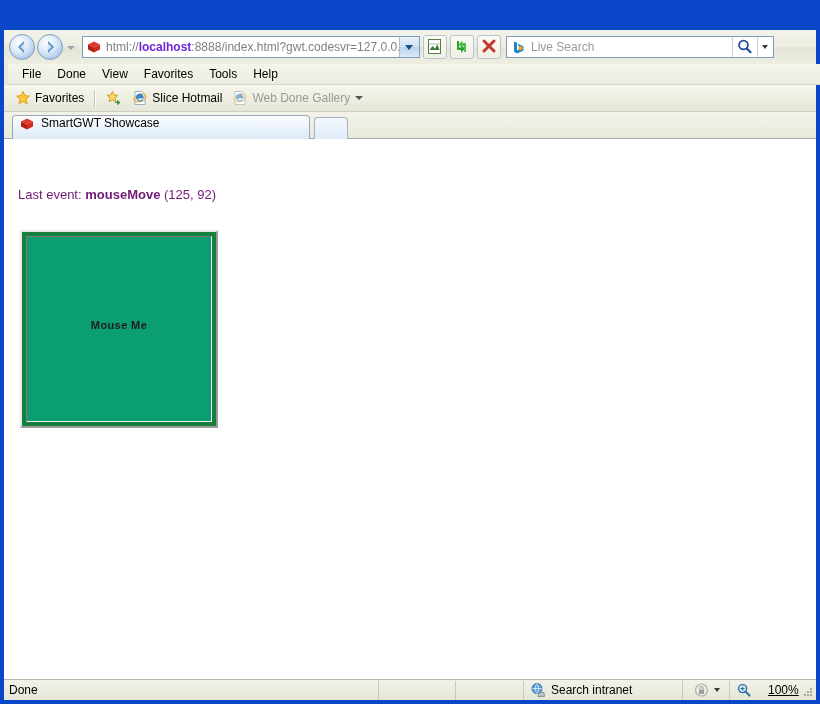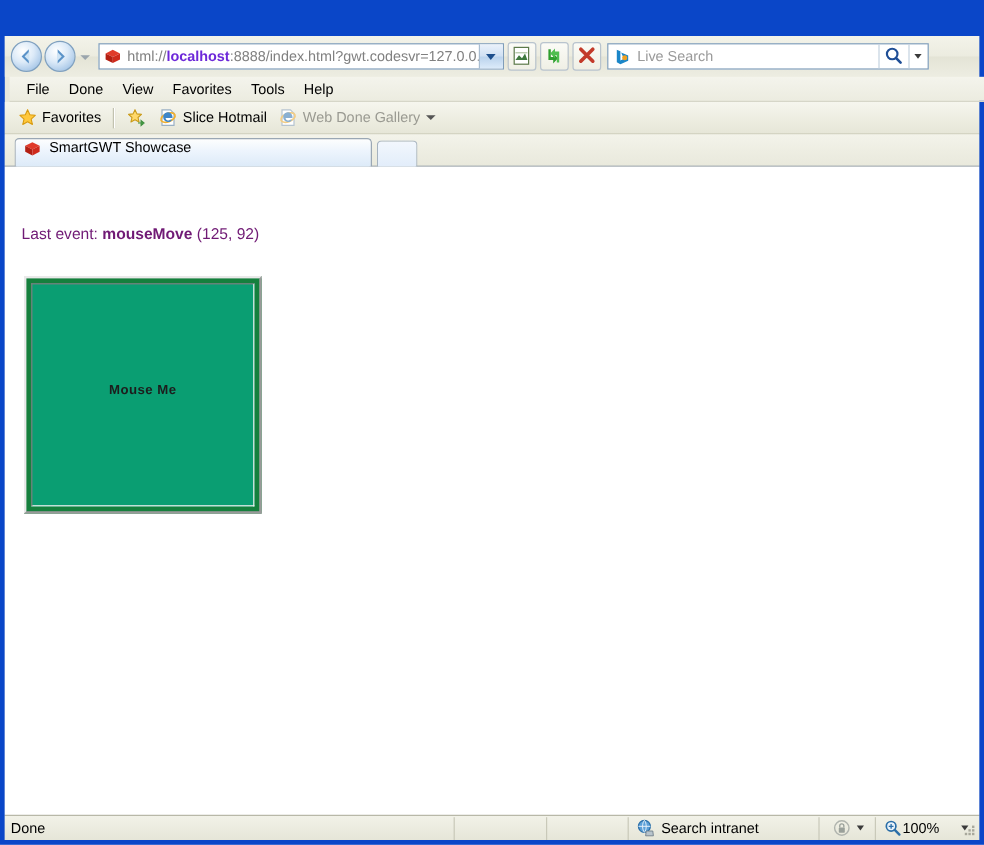--- a/index.html
+++ b/index.html
@@ -408,21 +408,21 @@
     padding: 0 6px;
     box-sizing: border-box;
     white-space: nowrap;
   }
   .sb-done { width: 375px; padding-left: 5px; }
   .sb-gap1 { width: 77px; }
   .sb-gap2 { width: 68px; }
   .sb-zone { width: 159px; }
   .sb-zone .ico { width: 16px; height: 16px; margin-right: 5px; flex: none; position: relative; }
   .sb-prot { width: 47px; justify-content: center; gap: 4px; }
-  .sb-zoom { width: 86px; border-right: none; gap: 0; }
+  .sb-zoom { width: 86px; border-right: none; gap: 16px; text-decoration: underline; }
   .sb-grip {
     position: absolute;
     right: 2px; bottom: 2px;
     width: 12px; height: 12px;
   }
   .minicaret {
     width: 0; height: 0;
     border-left: 3px solid transparent;
     border-right: 3px solid transparent;
     border-top: 4px solid #3a3a3a;

